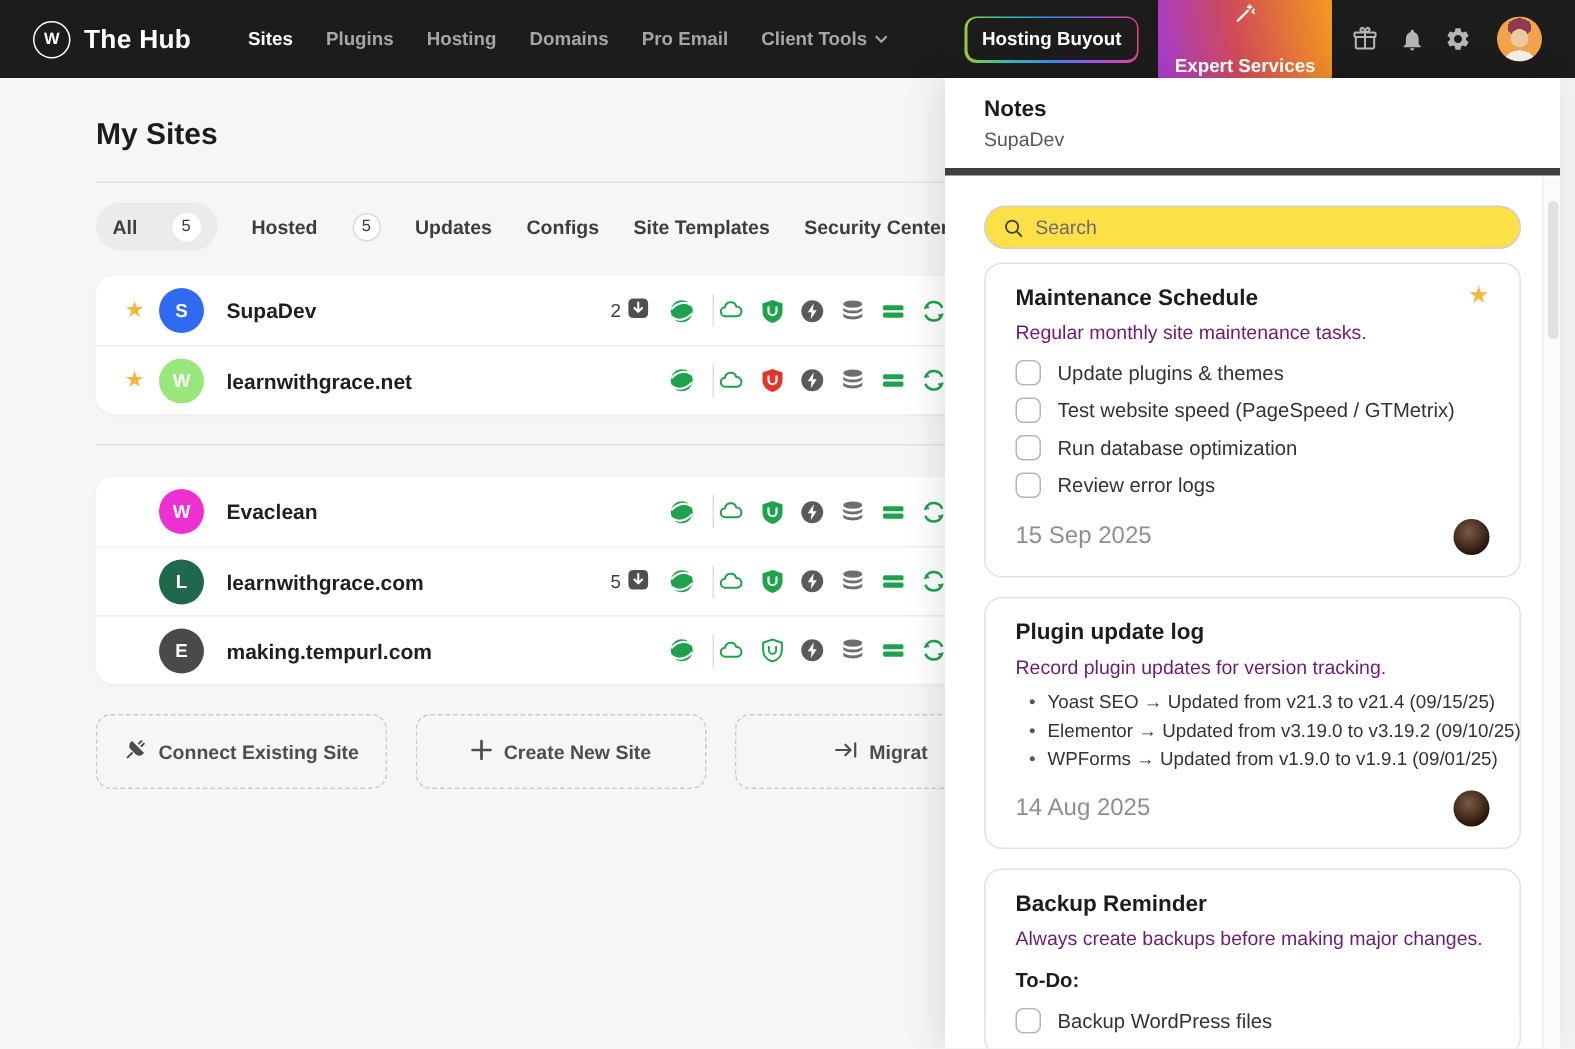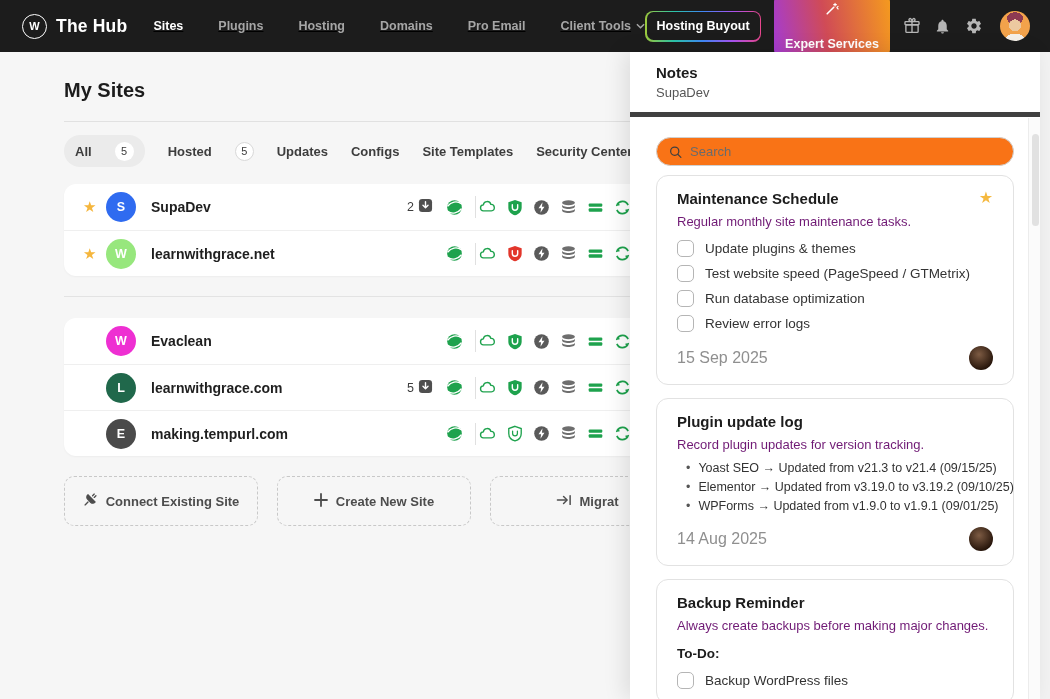--- a/index.html
+++ b/index.html
@@ -7,21 +7,21 @@
   body { font-family:"Liberation Sans",sans-serif; background:#f6f6f6; position:relative; }
 
   
   .navbar { position:absolute; top:0; left:0; width:1050px; height:52px; background:#1c1c1c;
             display:flex; align-items:center; padding:0 22px; }
   .brand { display:flex; align-items:center; gap:9px; color:#fff; }
   .logo-circle { width:25px; height:25px; border:1.7px solid #fff; border-radius:50%;
                  display:flex; align-items:center; justify-content:center;
                  font-size:11px; font-weight:700; color:#fff; }
   .brand-name { font-size:17.5px; font-weight:600; letter-spacing:.2px; white-space:nowrap; }
-  .nav-links { display:flex; gap:35px; margin-left:26px; align-items:center;text-decoration:underline; }
+  .nav-links { display:flex; gap:22px; margin-left:38px; align-items:center; }
   .nav-link { font-size:12.5px; font-weight:700; color:#a6a6a6; cursor:pointer; display:flex; align-items:center; gap:5px; white-space:nowrap; }
   .nav-link.active { color:#fff; }
   .nav-right { margin-left:auto; display:flex; align-items:center; gap:13px; }
   .btn-buyout-wrap { background:linear-gradient(90deg,#9dc93c,#2bc4a9,#3f87f5,#a653f0,#e8468c);
                      padding:1.5px; border-radius:8px; }
   .btn-buyout { background:#1c1c1c; border-radius:6.5px; color:#fff; font-size:12.5px;
                 font-weight:700; padding:7px 10px; cursor:pointer; white-space:nowrap; }
   .btn-expert { background:linear-gradient(80deg,#a43bd4 0%,#d04b56 45%,#f59b1e 100%);
                 border-radius:8px; color:#fff; font-size:12.5px; font-weight:700;
                 padding:7.5px 11px; display:flex; gap:18px; align-items:center; cursor:pointer; white-space:nowrap;flex-direction:column; }
@@ -78,21 +78,21 @@
   .panel-header-right { margin-left:auto; display:flex; align-items:center; gap:18px; }
   .btn-addnote { background:#2d64ec; color:#fff; font-size:13px; font-weight:700;
                  padding:8px 14px; border-radius:6px; cursor:pointer; }
   .close-x { font-size:16px; font-weight:700; color:#111; cursor:pointer; }
   .panel-body { position:absolute; top:66px; left:0; right:12px; bottom:0; padding:19px 14px 0 26px; overflow:hidden; }
   .panel-scrolltrack { position:absolute; top:66px; right:0; width:12px; bottom:0;
                        background:#fbfbfb; border-left:1px solid #ececec; }
   .panel-scrollthumb { position:absolute; top:16px; left:2.5px; width:7px; height:92px;
                        background:#e1e1e1; border-radius:4px; }
   .search-wrap { height:29px; border:1px solid #d0d0d0; border-radius:15px; display:flex;
-                 align-items:center; padding:0 12px; gap:8px; background:#f97316; }
+                 align-items:center; padding:0 12px; gap:8px; background:#fde047; }
   .search-wrap input { border:none; outline:none; font-size:13px; color:#333; width:100%;
                        font-family:"Liberation Sans",sans-serif; background:transparent; }
   .search-wrap input::placeholder { color:#6b6b6b; }
   .note-card { border:1px solid #e2e2e2; border-radius:12px; padding:14px 20px 14px 20px; margin-top:13px; }
   #notes-list .note-card:first-child { margin-top:9px; }
   .note-title-row { display:flex; align-items:flex-start; }
   .note-title { font-size:15px; font-weight:700; color:#1c1c1c; }
   .note-star { margin-left:auto; color:#f5b940; font-size:16px; line-height:1; }
   .note-desc { font-size:13px; color:#701a75; margin-top:7px; }
   .note-checklist { margin-top:11px; display:flex; flex-direction:column; gap:8px; }

